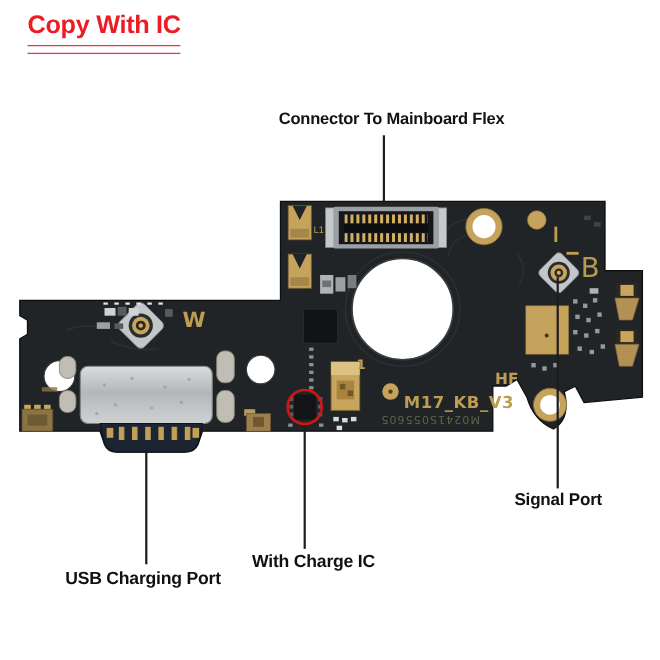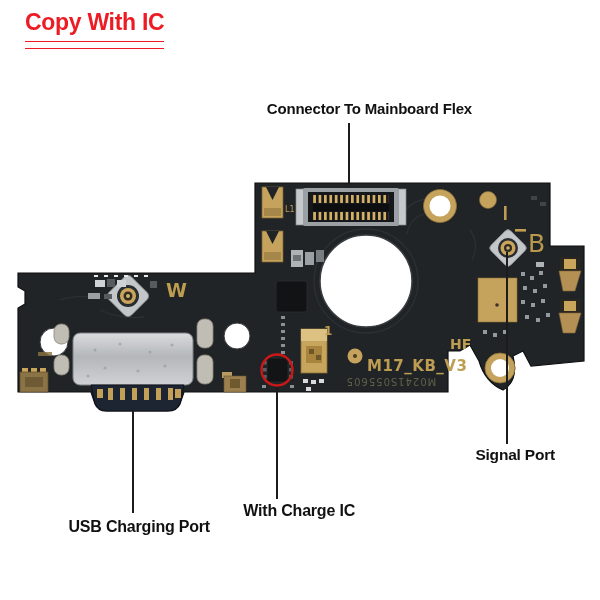--- a/index.html
+++ b/index.html
@@ -2,21 +2,21 @@
 <html><head>
 <meta charset="utf-8">
 <style>
   html,body{margin:0;padding:0;background:#fff;}
   .stage{position:relative;width:600px;height:600px;background:#fff;overflow:hidden;
          font-family:"Liberation Sans",sans-serif;padding-left:16px;}
   .badge{position:absolute;left:25px;top:9px;font-size:23px;font-weight:700;
          color:#ed1c24;letter-spacing:-0.3px;}
   .badge-underline{position:absolute;left:25px;top:41px;width:139px;height:6px;
          border-top:1.6px solid #ed1c24;border-bottom:1.6px solid #ed1c24;}
-  .callout{position:absolute;font-weight:700;color:#111;text-align:right;
+  .callout{position:absolute;font-weight:700;color:#111;text-align:center;
          letter-spacing:-0.2px;white-space:nowrap;}
   .co-connector{left:240px;top:100px;width:232px;font-size:15px;}
   .co-signal{left:460px;top:446px;width:95px;font-size:15.5px;}
   .co-usb{left:50px;top:518px;width:160px;font-size:16px;}
   .co-qc{left:215px;top:502px;width:140px;font-size:16px;}
   .leader{position:absolute;width:1.6px;background:#1c1c1c;}
   .ld-connector{left:348px;top:123px;height:62px;}
   .ld-signal{left:506px;top:252px;height:192px;}
   .ld-usb{left:132px;top:411px;height:102px;}
   .ld-qc{left:276px;top:387px;height:112px;}

